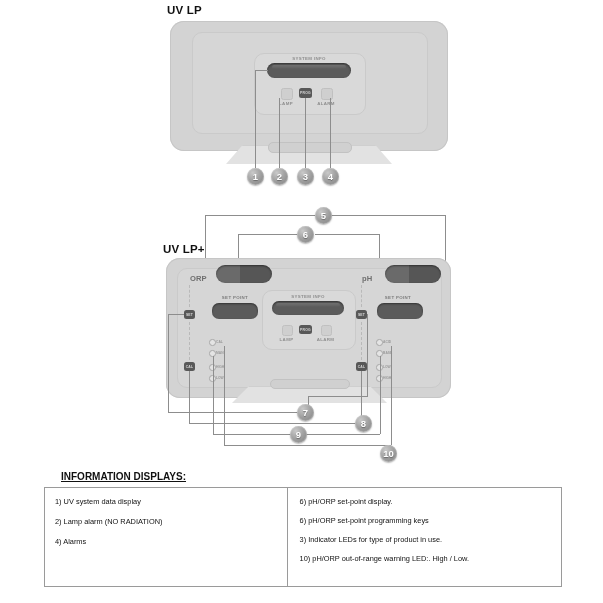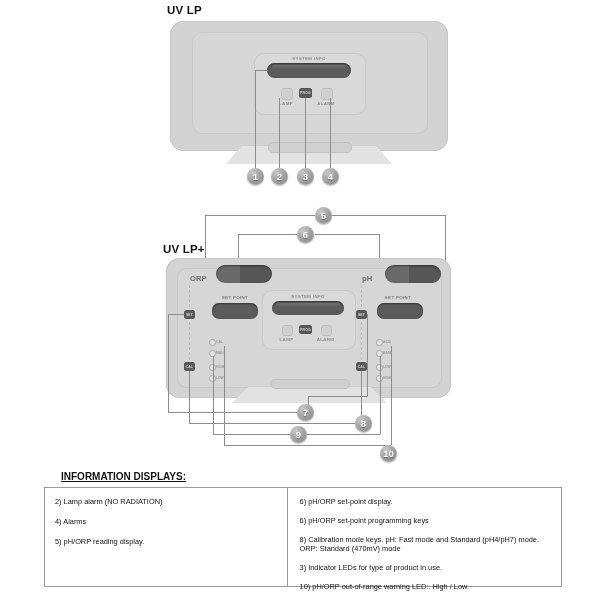--- a/index.html
+++ b/index.html
@@ -307,28 +307,26 @@
   <div class="ln v" style="left:224px;top:346px;height:99px;"></div>
   <div class="ln h" style="left:224px;top:445px;width:167px;"></div>
   <div class="ln v" style="left:391px;top:346px;height:99px;"></div>
   <div class="callout" style="left:380px;top:445px;">10</div>
 
   <div class="info-title" style="left:61px;top:471px;">INFORMATION DISPLAYS:</div>
 
   <div class="info-box" style="left:44px;top:487px;width:518px;height:100px;">
 
     <div class="info-col left">
+      <div class="info-item">1) UV system data display</div>
       <div class="info-item">2) Lamp alarm (NO RADIATION)</div>
       <div class="info-item">4) Alarms</div>
-      <div class="info-item">5) pH/ORP reading display.</div>
     </div>
 
     <div class="info-col right">
       <div class="info-item">6) pH/ORP set-point display.</div>
       <div class="info-item">6) pH/ORP set-point programming keys</div>
-      <div class="info-item">8) Calibration mode keys. pH: Fast mode and Standard (pH4/pH7) mode.
-     ORP: Standard (470mV) mode</div>
       <div class="info-item">3) Indicator LEDs for type of product in use.</div>
       <div class="info-item">10) pH/ORP out-of-range warning LED:. High / Low.</div>
     </div>
   </div>
 
 </div>
 
 </body></html>

